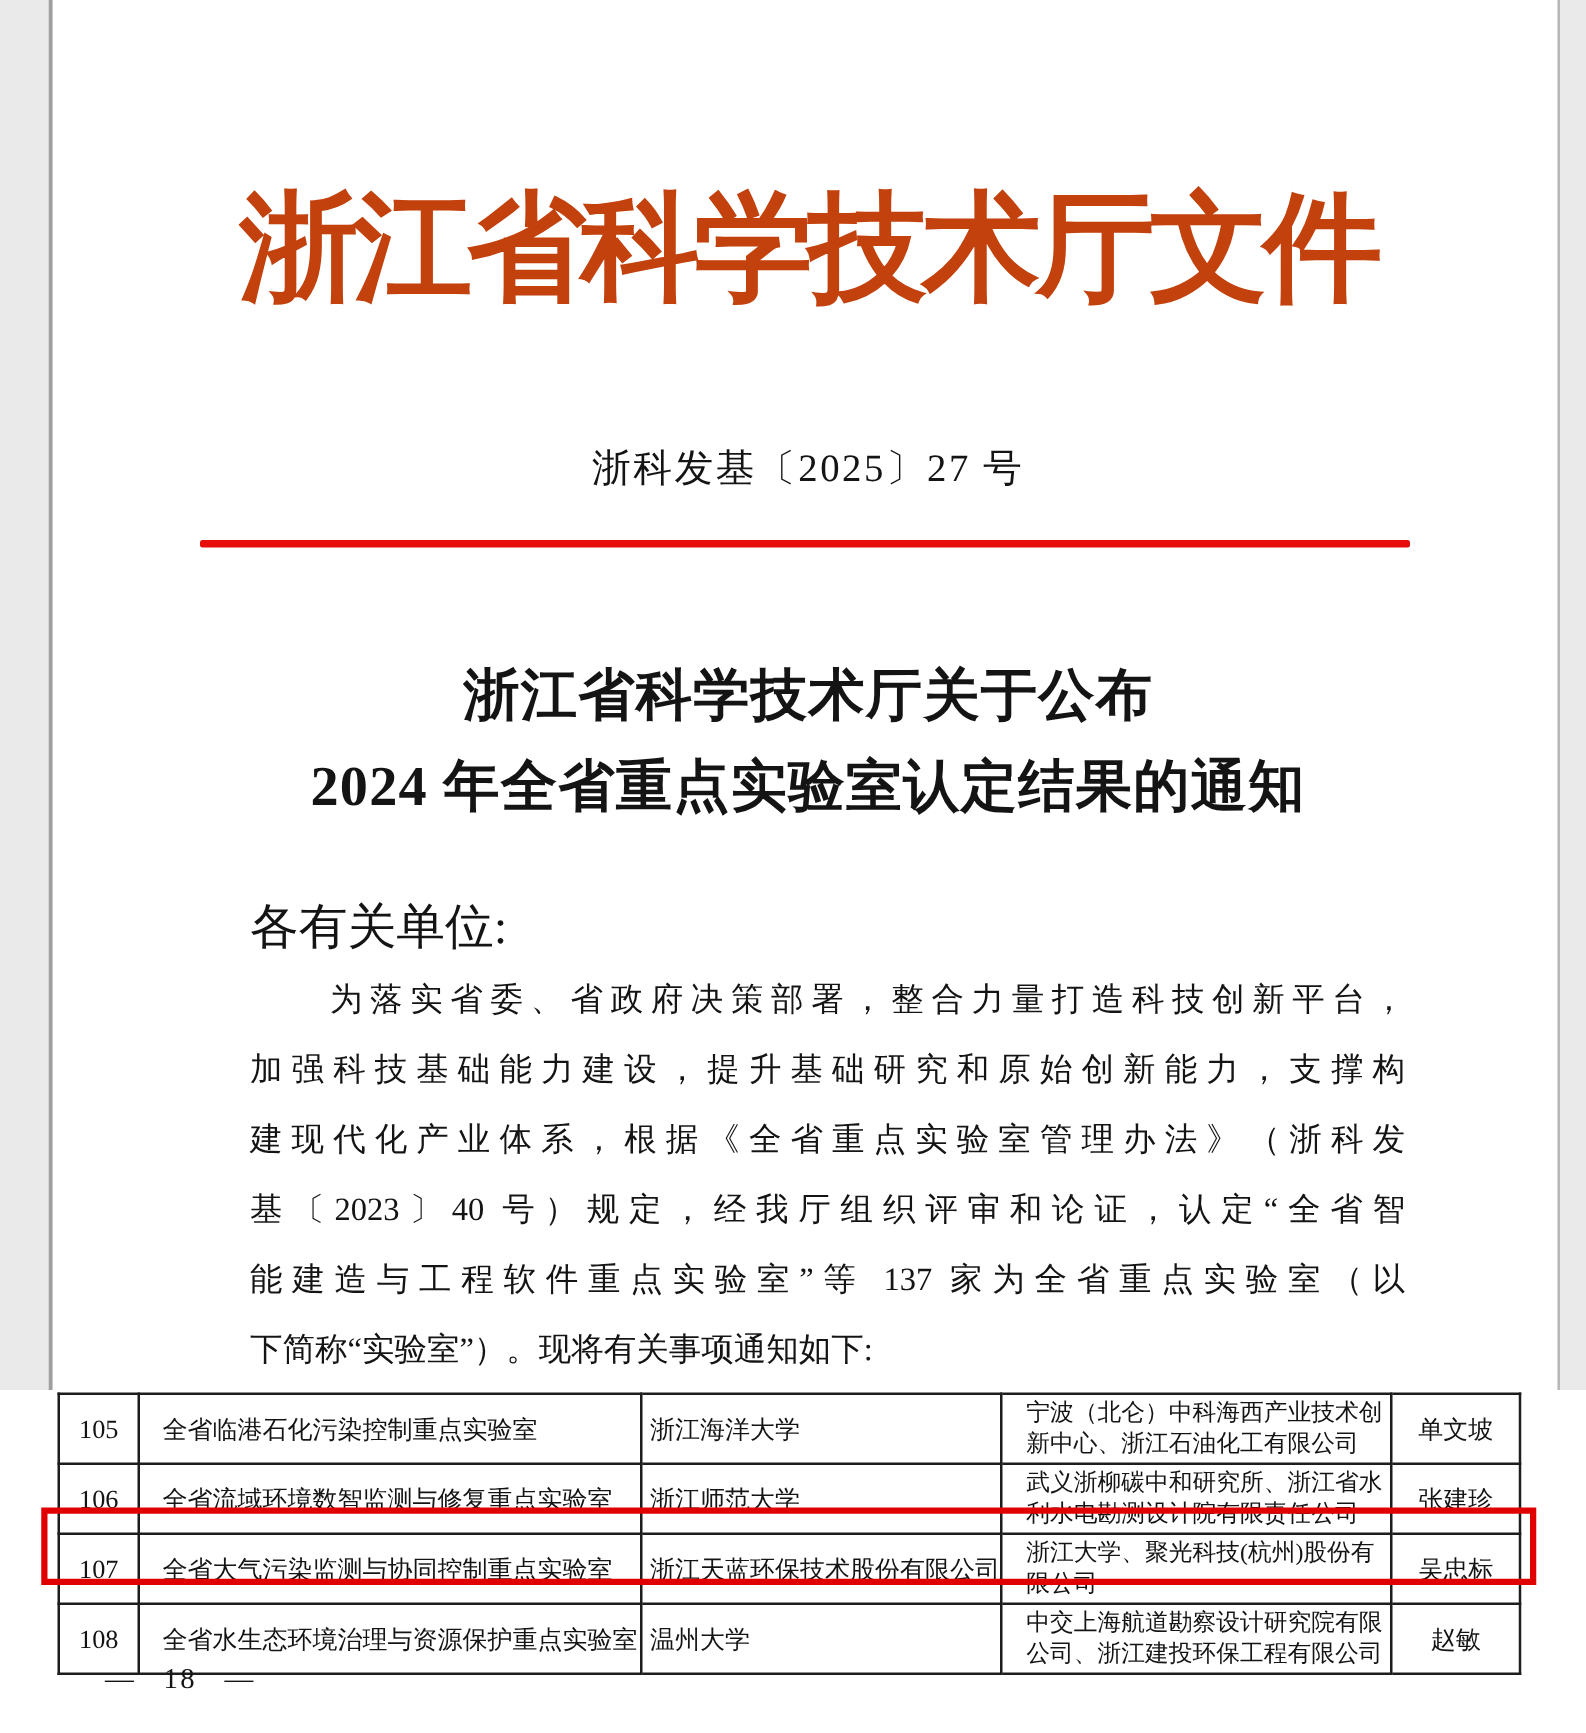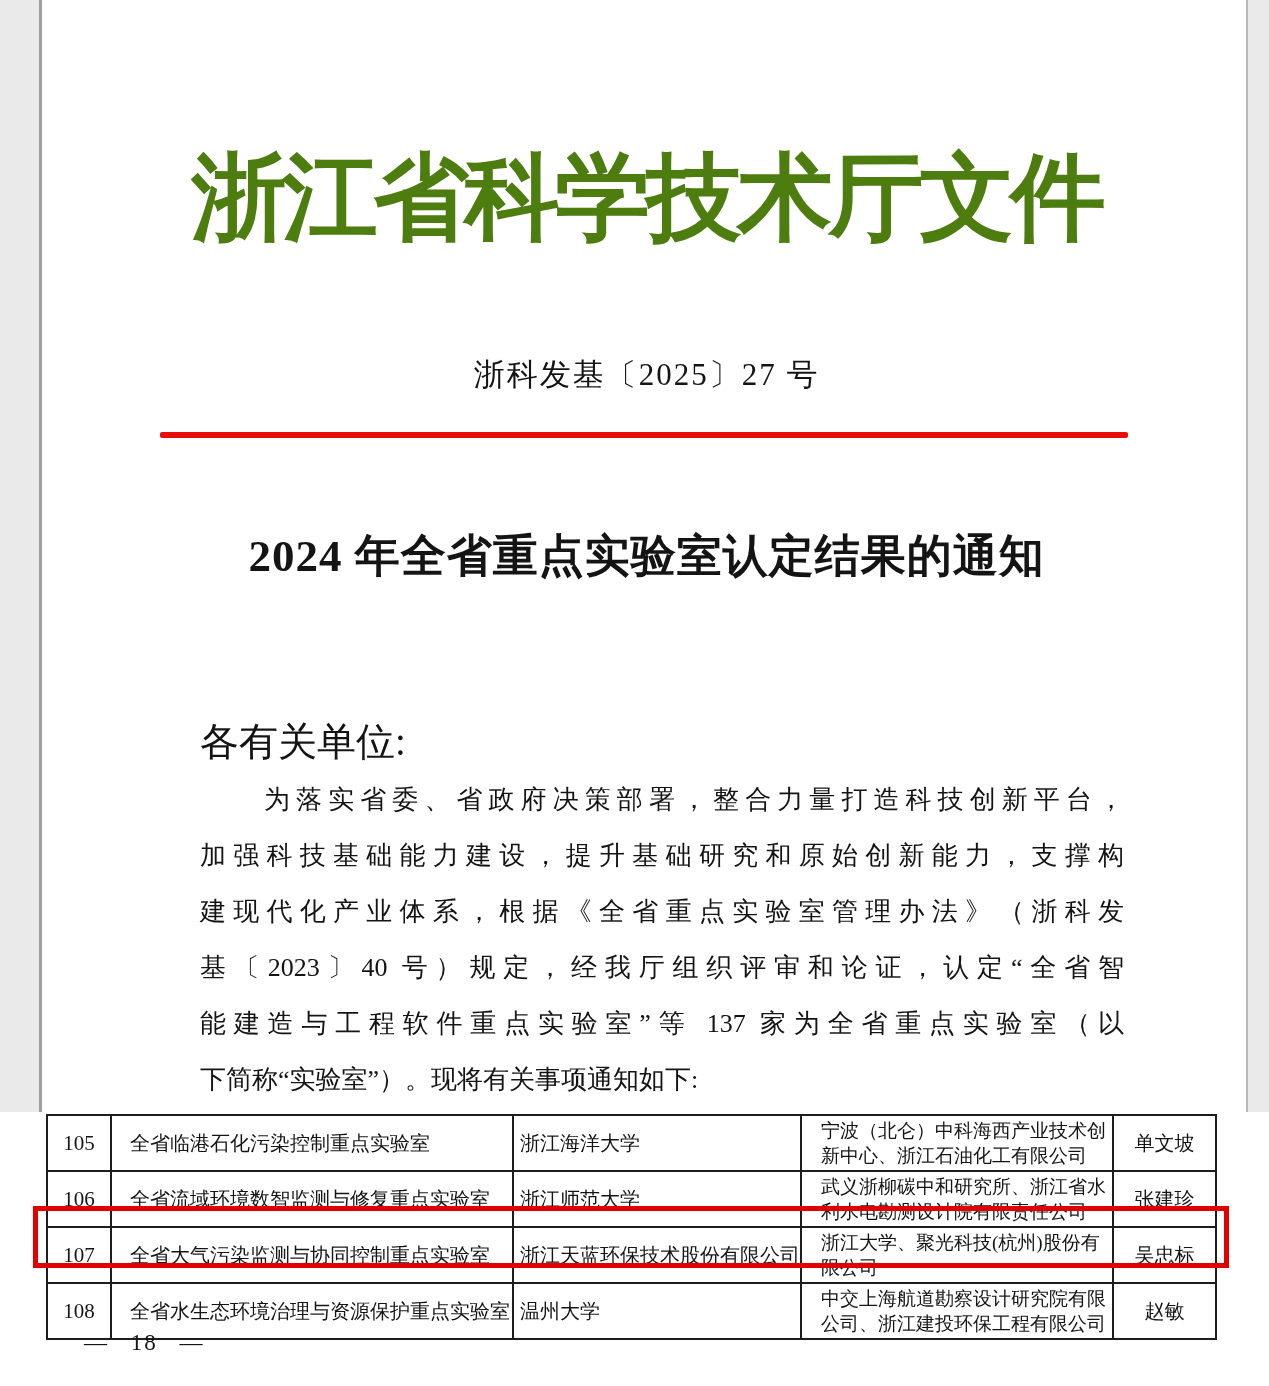--- a/index.html
+++ b/index.html
@@ -30,21 +30,21 @@
   .strip.right { left: 1246px; width: 23px; border-left: 2px solid #b8b8b8; }
 
   .header-title {
     position: absolute;
     left: 45px; width: 1203px; top: 138px;
     text-align: center;
     font-size: 95px;
     line-height: 120px;
     font-weight: bold;
     letter-spacing: -4px;
-    color: #4d7c0f;
+    color: #c2410c;
     white-space: nowrap;
   }
   .doc-number {
     position: absolute;
     left: 45px; width: 1203px; top: 352px;
     text-align: center;
     font-size: 31px;
     line-height: 46px;
     letter-spacing: 2px;
   }
@@ -136,20 +136,21 @@
 
 <div class="doc-section">
   <div class="strip left"></div>
   <div class="strip right"></div>
 
   <div class="header-title">浙江省科学技术厅文件</div>
   <div class="doc-number">浙科发基〔2025〕27 号</div>
   <div class="red-divider"></div>
 
   <div class="notice-title">
+    <div>浙江省科学技术厅关于公布</div>
     <div>2024 年全省重点实验室认定结果的通知</div>
   </div>
 
   <div class="salutation">各有关单位:</div>
 
   <div class="body-para">
     <div class="bline indent">为落实省委、省政府决策部署，整合力量打造科技创新平台，</div>
     <div class="bline">加强科技基础能力建设，提升基础研究和原始创新能力，支撑构</div>
     <div class="bline">建现代化产业体系，根据《全省重点实验室管理办法》（浙科发</div>
     <div class="bline">基〔2023〕40 号）规定，经我厅组织评审和论证，认定“全省智</div>

